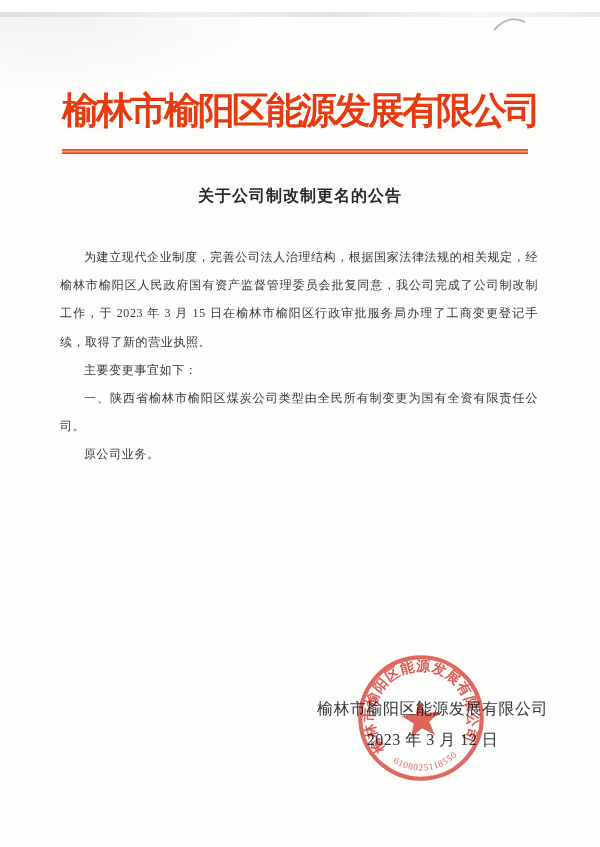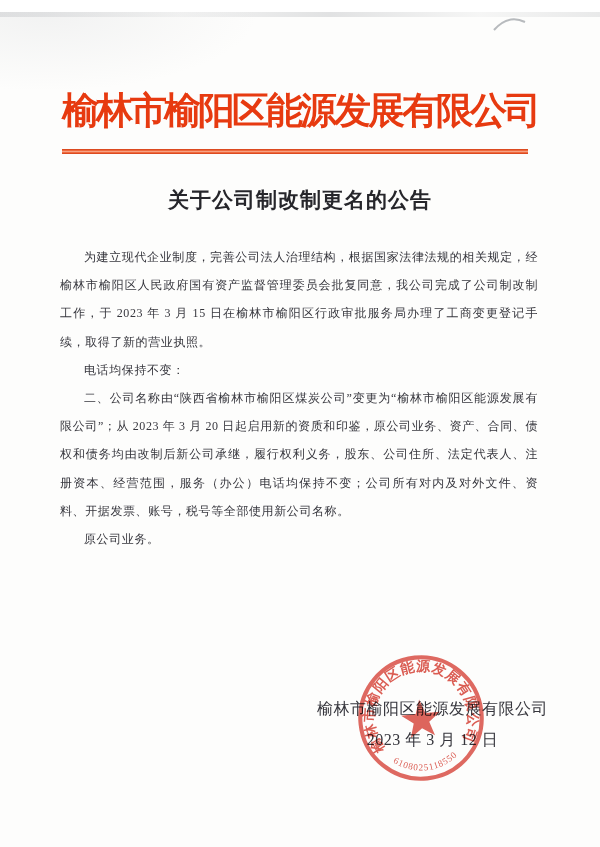--- a/index.html
+++ b/index.html
@@ -41,21 +41,21 @@
   .red-rule {
     position:absolute; top:137px; left:62px;
     width:466px; height:5px;
     background:linear-gradient(180deg,
       #d23a11 0%, #ef6a3e 30%, #f6a284 50%, #ef6a3e 70%, #d23a11 100%);
   }
 
   .doc-title {
     position:absolute; top:174px; left:0; width:100%;
     text-align:center;
-    font-size:21px; font-weight:bold;
+    font-size:16px; font-weight:bold;
     letter-spacing:1px;
     color:#26262b;
   }
 
   .body-text {
     position:absolute; top:231px; left:60px; width:478px;
     font-size:12px; line-height:28.2px;
     letter-spacing:0.6px;
     color:#36363d;
     text-align:justify;
@@ -98,22 +98,22 @@
   </svg>
 
   <h1 class="letterhead">榆林市榆阳区能源发展有限公司</h1>
 
   <div class="red-rule"></div>
 
   <h2 class="doc-title">关于公司制改制更名的公告</h2>
 
   <div class="body-text">
     <p>为建立现代企业制度，完善公司法人治理结构，根据国家法律法规的相关规定，经榆林市榆阳区人民政府国有资产监督管理委员会批复同意，我公司完成了公司制改制工作，于 2023 年 3 月 15 日在榆林市榆阳区行政审批服务局办理了工商变更登记手续，取得了新的营业执照。</p>
-    <p>电话均保持不变：</p>
-    <p>二、公司名称由“陕西省榆林市榆阳区煤炭公司”变更为“榆林市榆阳区能源发展有限公司”；从 2023 年 3 月 20 日起启用新的资质和印鉴，原公司业务、资产、合同、债权和债务均由改制后新公司承继，履行权利义务，股东、公司住所、法定代表人、注册资本、经营范围，服务（办公）电话均保持不变；公司所有对内及对外文件、资料、开据发票、账号，税号等全部使用新公司名称。</p>
+    <p>主要变更事宜如下：</p>
+    <p>一、陕西省榆林市榆阳区煤炭公司类型由全民所有制变更为国有全资有限责任公司。</p>
     <p>原公司业务。</p>
   </div>
 
   <div class="signature">
     <div class="sig-company">榆林市榆阳区能源发展有限公司</div>
     <div class="sig-date">2023 年 3 月 12 日</div>
   </div>
 
   <svg class="seal" viewBox="0 0 140 140">
     <circle cx="70" cy="70" r="59" fill="none" stroke="#d8473c" stroke-width="4" opacity="0.92"></circle>

